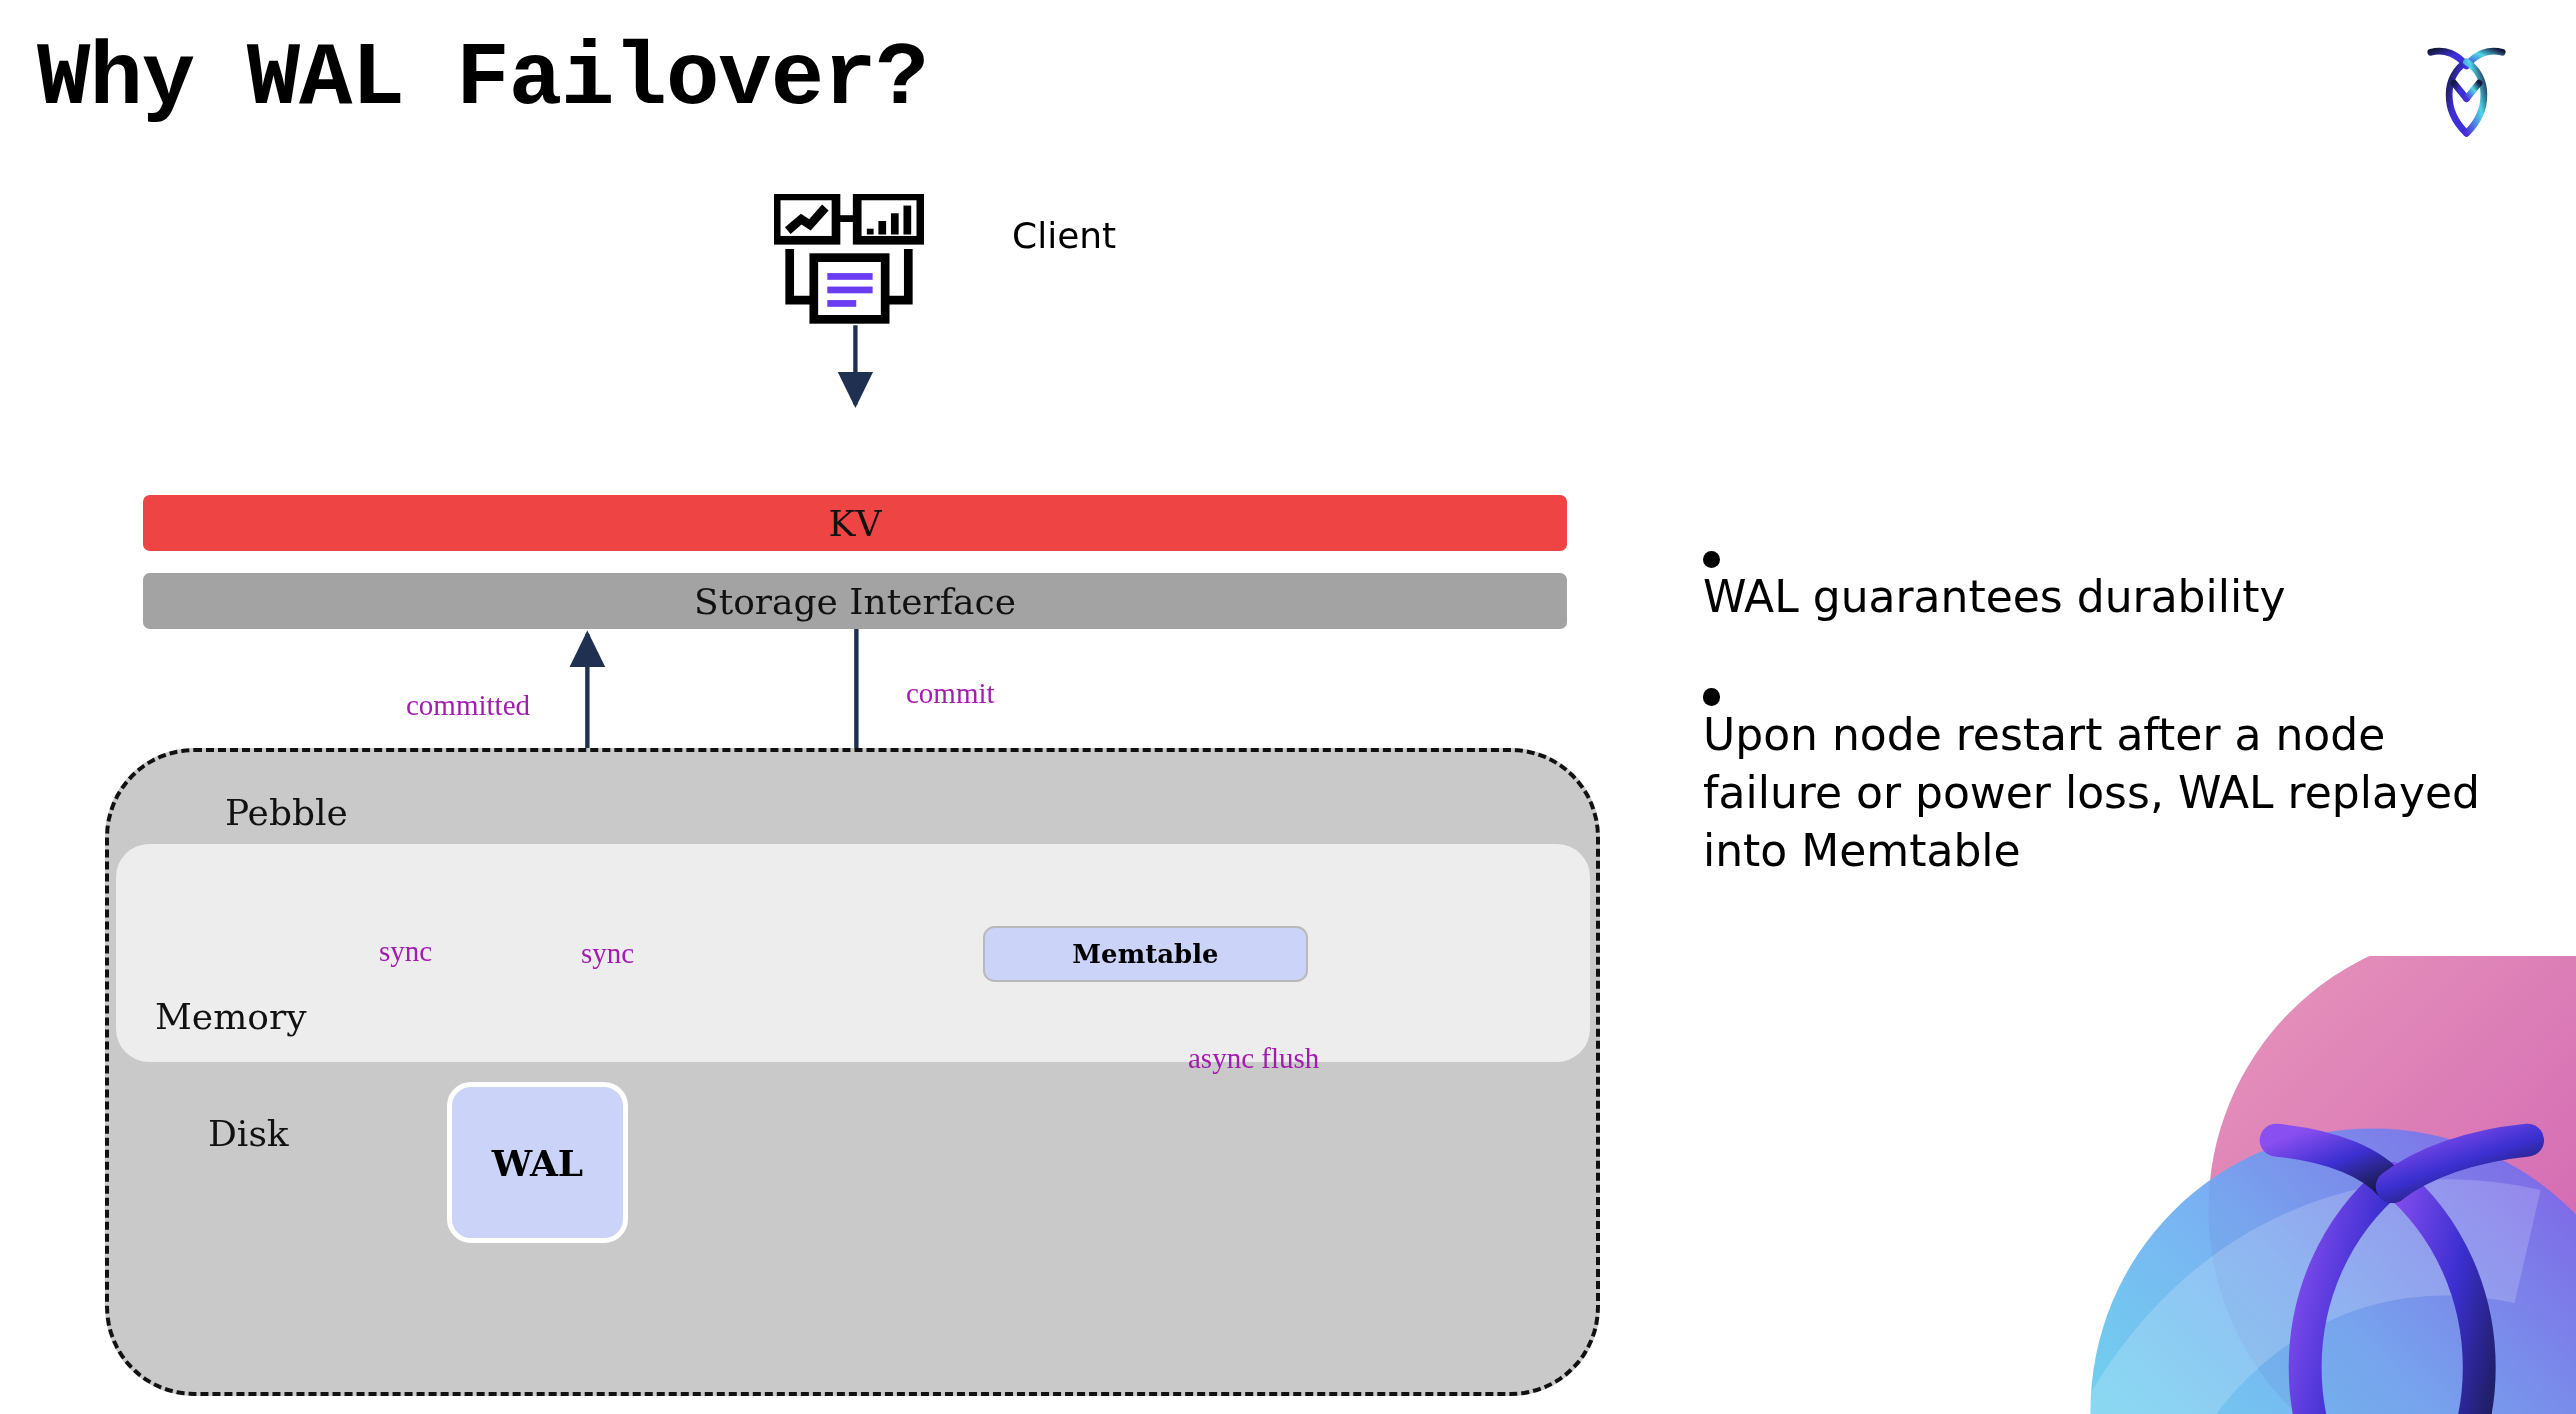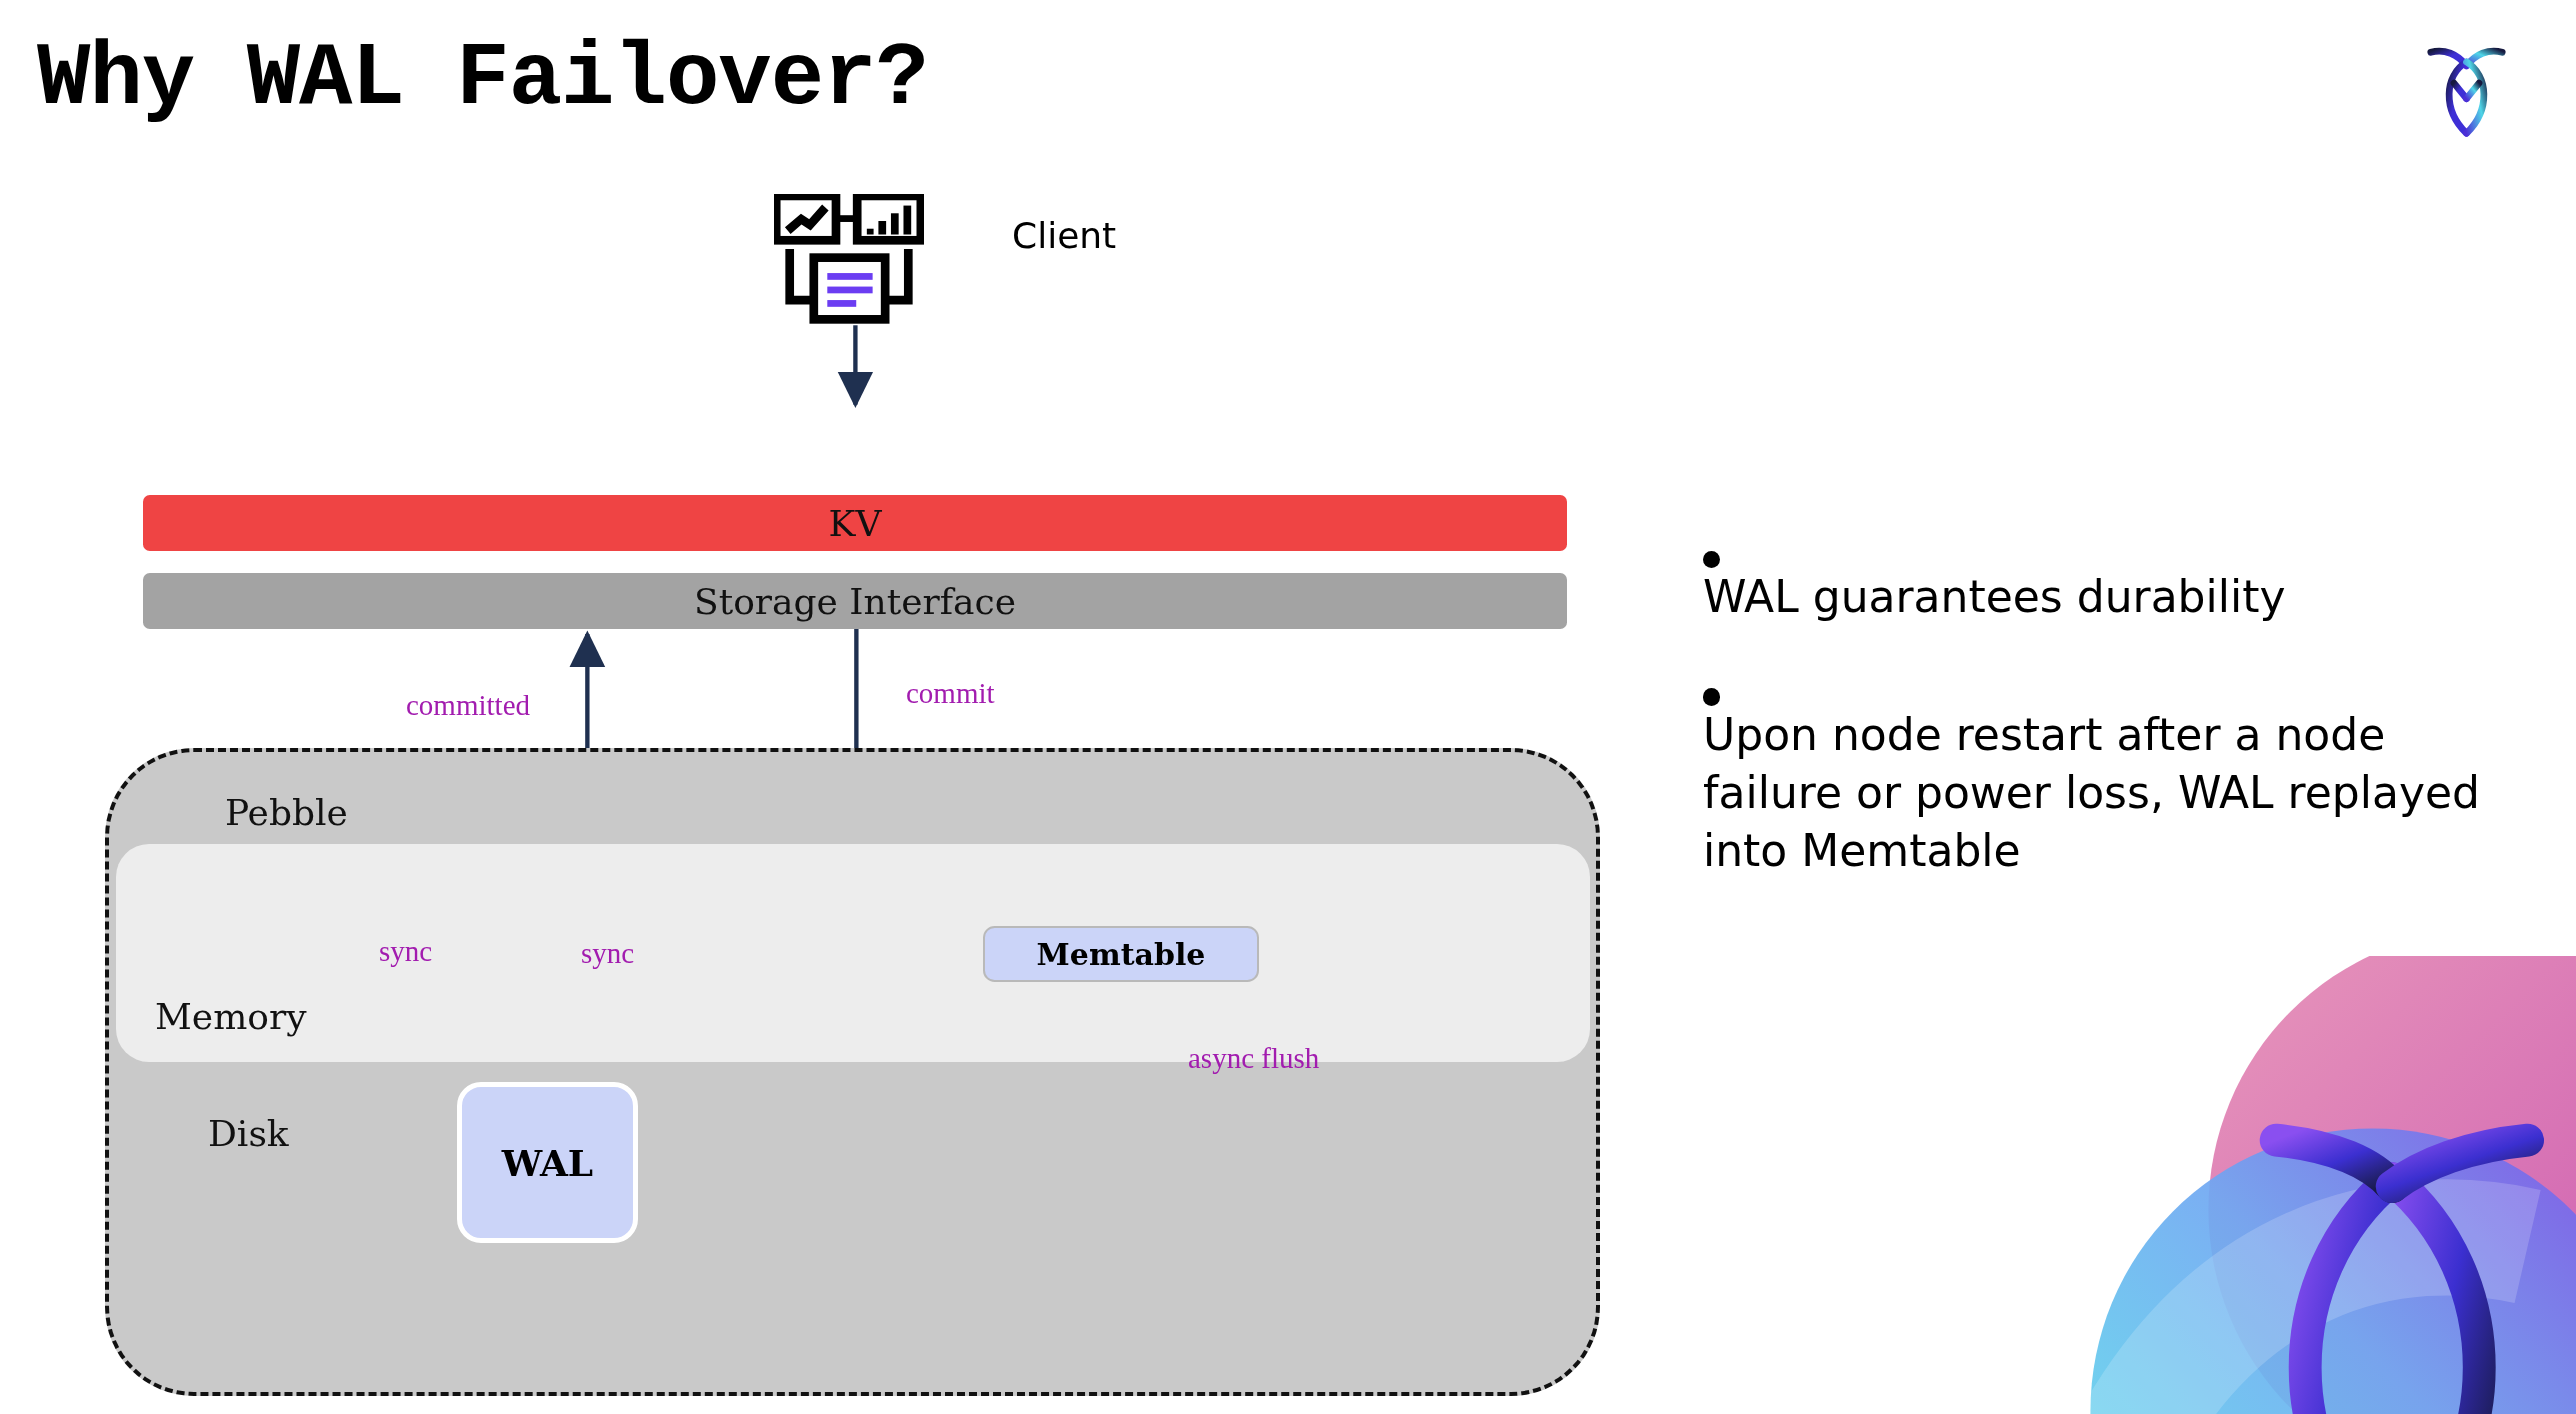--- a/index.html
+++ b/index.html
@@ -61,25 +61,25 @@
   #disk-label{left:208px;top:1113px;}
 
   
   .node{
     position:absolute;background:#CBD4F8;
     display:flex;align-items:center;justify-content:center;
     font-family:"DejaVu Serif",serif;font-weight:bold;color:#000;
     box-sizing:border-box;text-align:center;
   }
   #node-memtable{
-    left:983px;top:926px;width:276px;height:56px;border-radius:11.6px;
-    border:2.9px solid #B9B9B9;font-size:30px;
+    left:983px;top:926px;width:325px;height:56px;border-radius:11.6px;
+    border:2.9px solid #B9B9B9;font-size:26px;
   }
   #node-wal{
-    left:457px;top:1082px;width:181px;height:161px;border-radius:24px;
+    left:447px;top:1082px;width:181px;height:161px;border-radius:24px;
     border:5.8px solid #ffffff;font-size:36px;
   }
   #node-sstable{
     left:983px;top:1145px;width:277px;height:172px;border-radius:24px;
     border:5.8px solid #ffffff;font-size:36px;
   }
 
   
   .edge-label{
     position:absolute;font-family:Liberation Serif, serif;font-size:29px;

